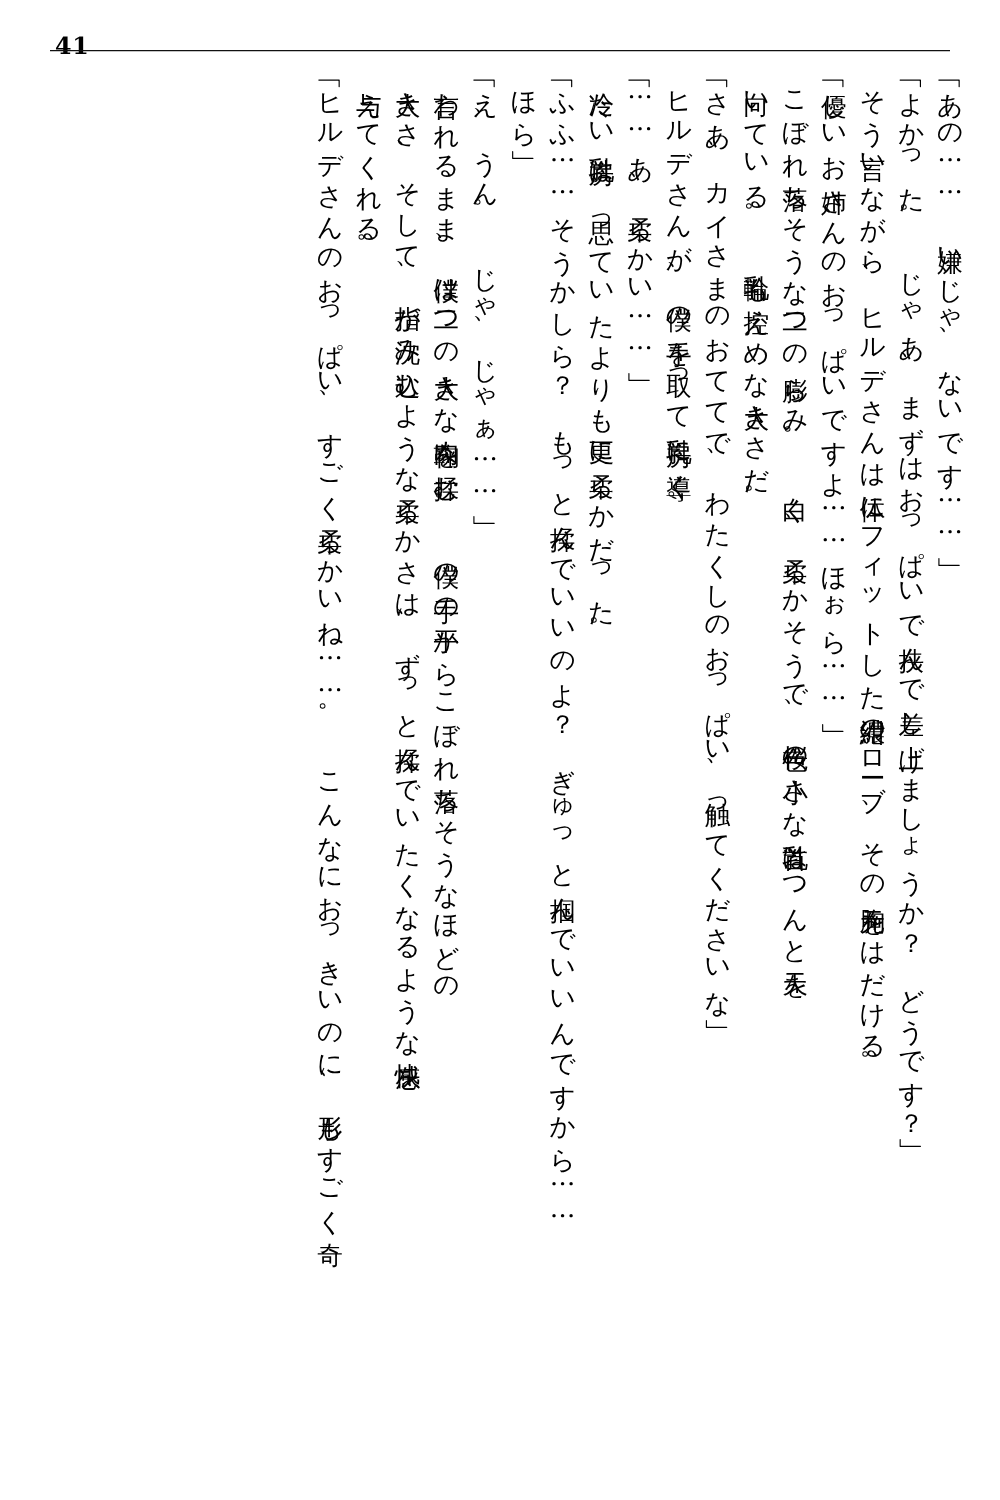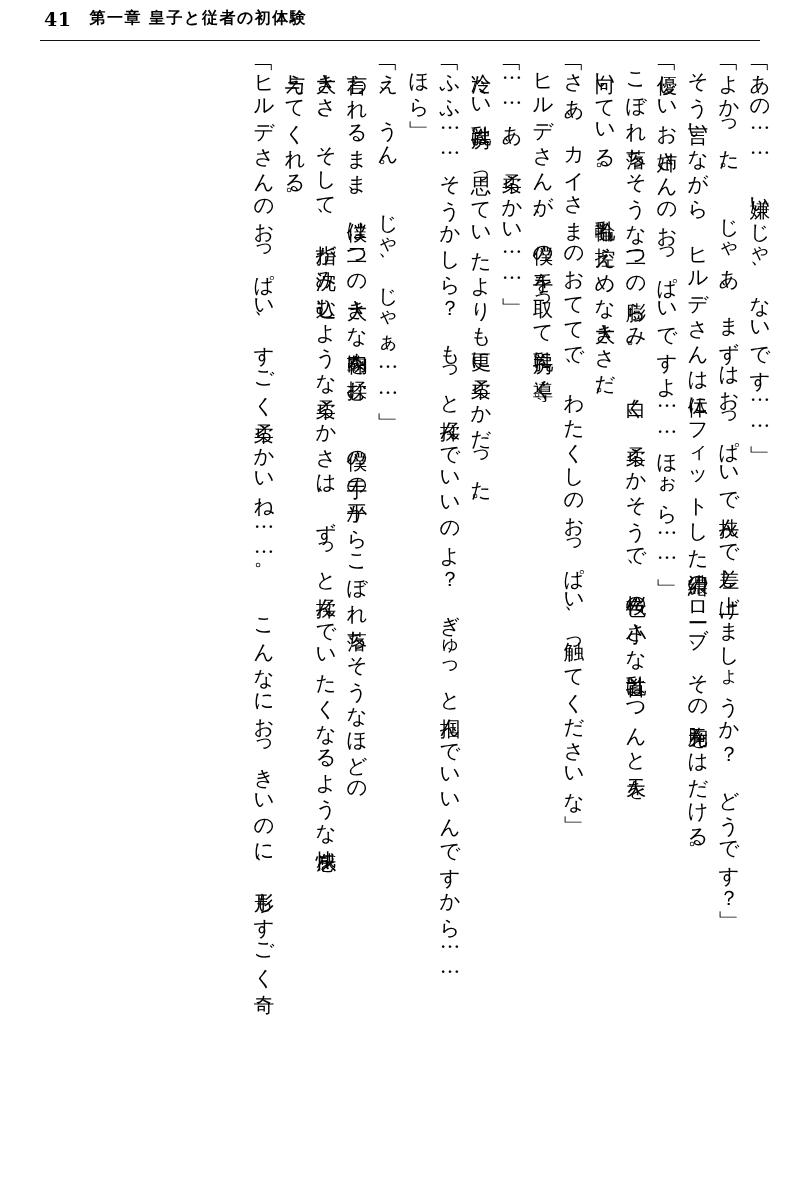--- a/index.html
+++ b/index.html
@@ -16,27 +16,27 @@
   }
   .page {
     position: relative;
     width: 800px;
     height: 1200px;
     box-sizing: border-box;
   }
   
   .header {
     position: absolute;
-    top: 8px;
+    top: 20px;
     left: 44px;
     right: 44px;
     height: 28px;
     display: flex;
-    align-items: flex-start;
-    gap: 18px;
+    align-items: flex-end;
+    gap: 4px;
   }
   .header .folio {
     font-size: 19px;
     font-weight: bold;
     letter-spacing: 0.5px;
   }
   .header .chapter {
     font-size: 16px;
     font-weight: bold;
     letter-spacing: 1.5px;
@@ -77,21 +77,20 @@
   }
   
 </style>
 </head>
 <body>
 
 <div class="page">
 
   <div class="header">
     <span class="folio">41</span>
-    <span class="chapter">第一章 皇子と従者の初体験</span>
   </div>
 
   <div class="rule"></div>
 
   <div class="body-area">
     <div class="line">「あの……　嫌いじゃ、ないです……」</div>
     <div class="line">「よかった。　じゃあ、まずはおっぱいで挟んで差し上げましょうか？　どうです？」</div>
     <div class="line">そう言いながら、ヒルデさんは体にフィットした濃紺のローブ、その胸元をはだける。</div>
     <div class="line">「優しいお姉さんのおっぱいですよ……ほぉら……」</div>
     <div class="line">こぼれ落ちそうな二つの膨らみ。　白く、柔らかそうで、桜色の小さな乳首はつんと天を</div>

